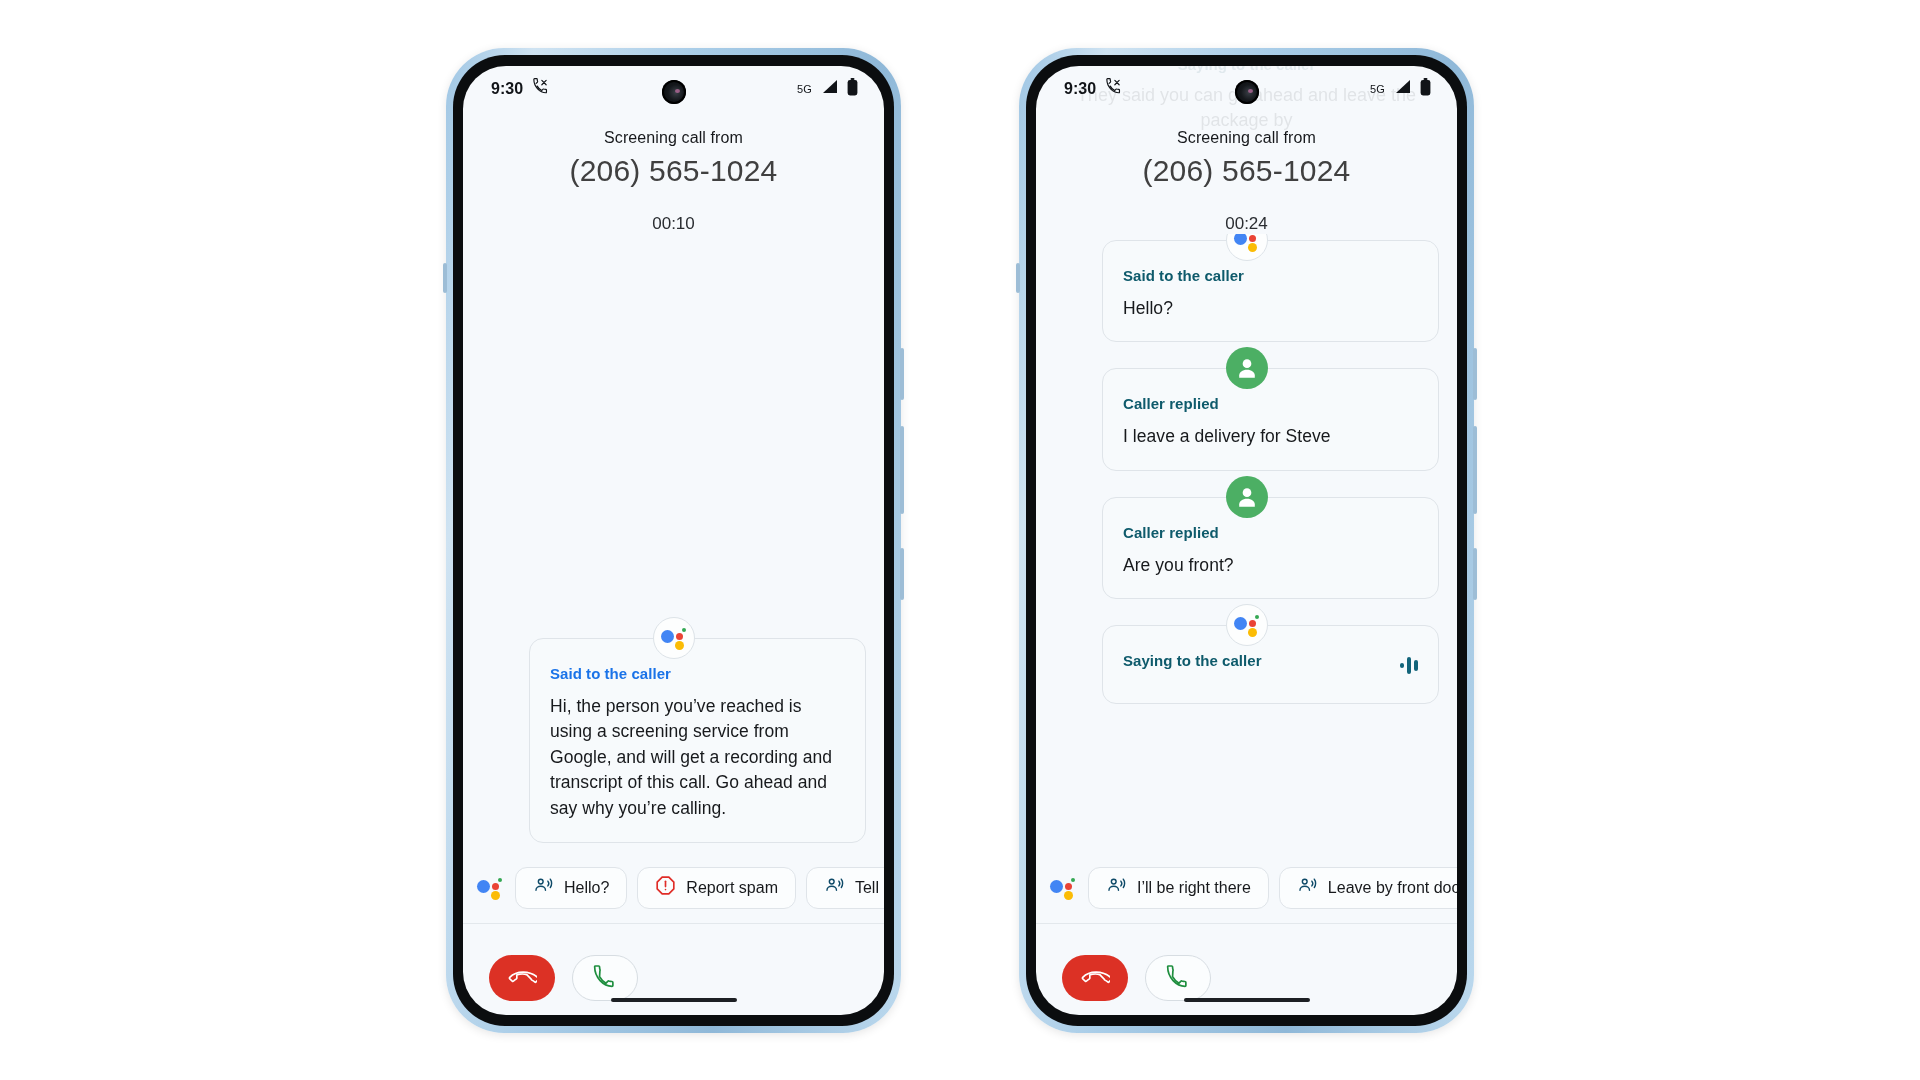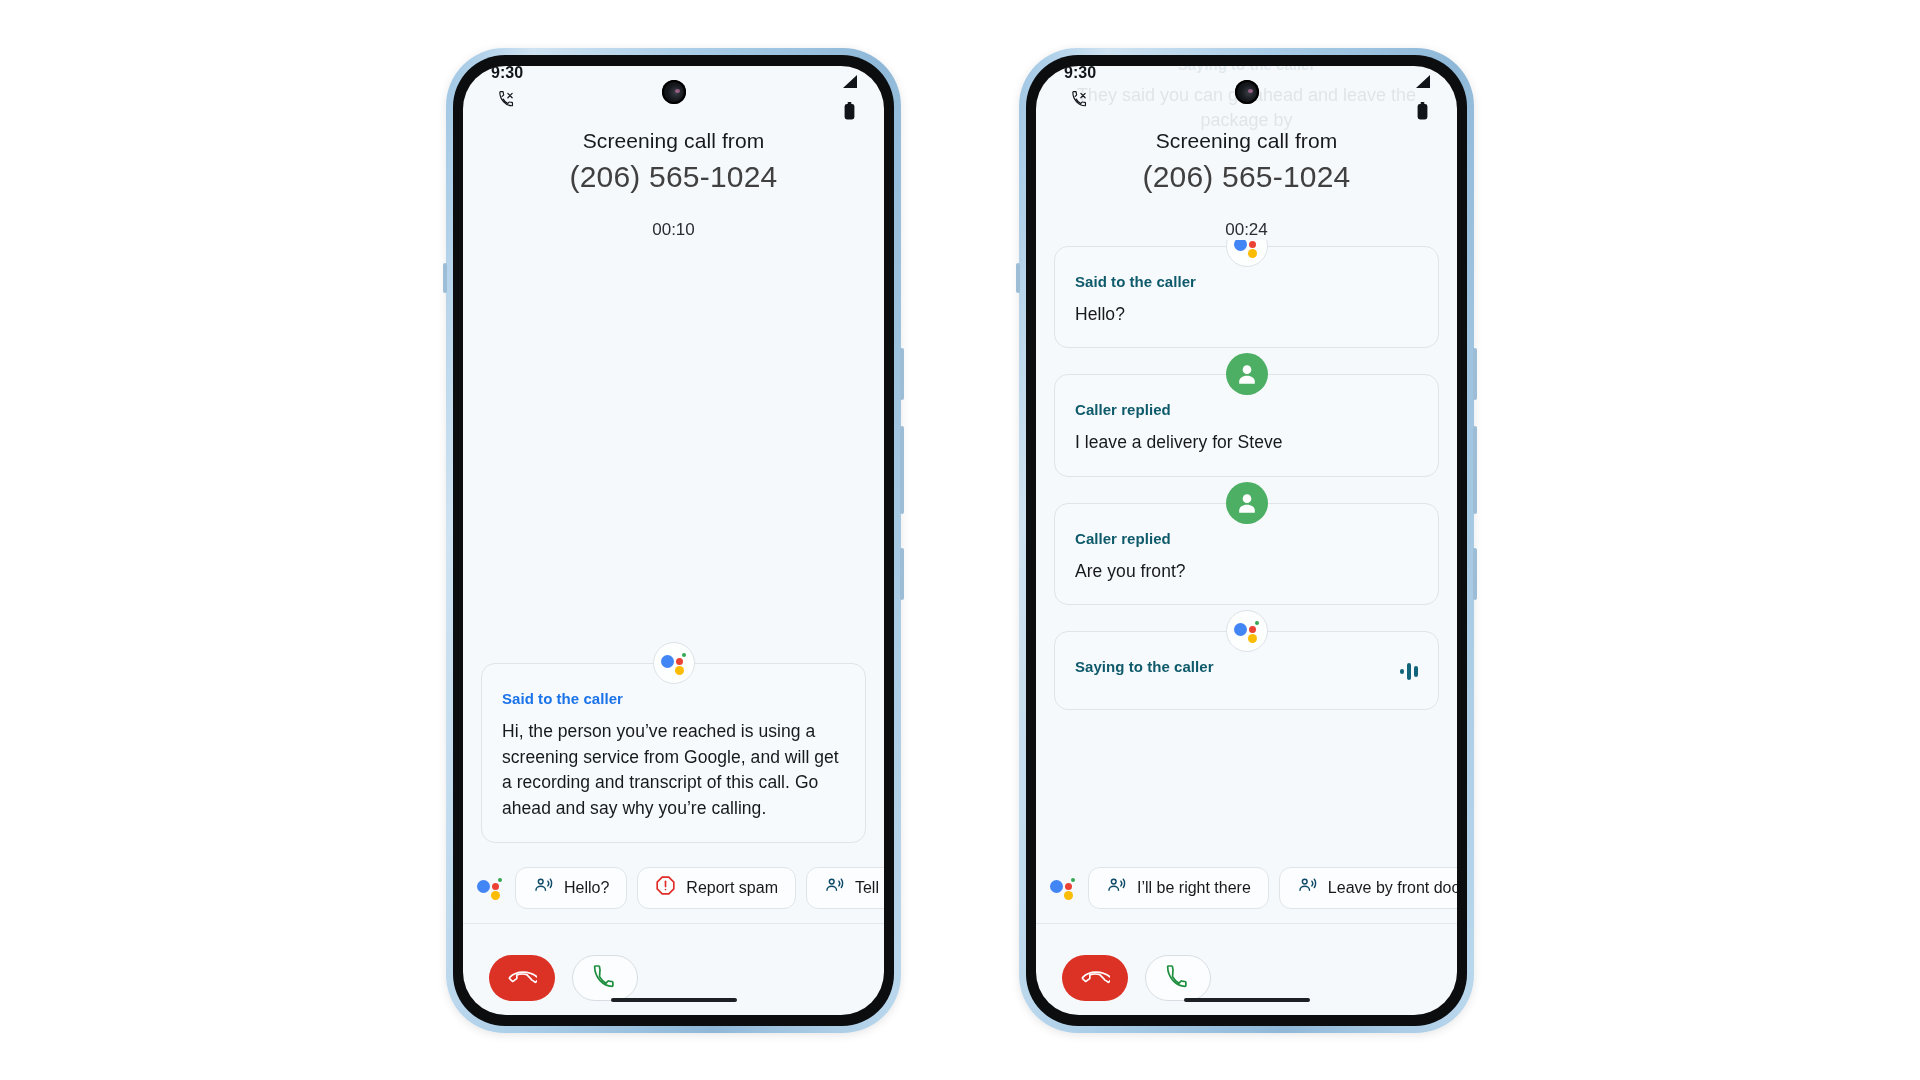--- a/index.html
+++ b/index.html
@@ -66,21 +66,21 @@
     flex: 0 0 auto;
     display: flex;
     align-items: center;
     justify-content: space-between;
     padding: 0 26px 0 28px;
     font-size: 16px;
     font-weight: 600;
     color: #111418;
     z-index: 6;
   }
-  .sb-left, .sb-right { display: flex; align-items: center; gap: 9px; flex-direction: column; }
+  .sb-left, .sb-right { display: flex; align-items: center; gap: 9px; }
   .camera {
     position: absolute;
     left: 50%; top: 14px;
     transform: translateX(-50%);
     width: 24px; height: 24px;
     border-radius: 50%;
     background: radial-gradient(circle at 58% 52%, #3a3f47 0%, #15181c 42%, #05070a 100%);
     box-shadow: inset 0 0 0 2px #000;
   }
   .camera::after {
@@ -96,21 +96,21 @@
   
   .call-header {
     flex: 0 0 auto;
     text-align: center;
     padding-top: 16px;
     z-index: 5;
     position: relative;
     background: #f6f9fc;
   }
   .call-from {
-    font-size: 21px;
+    font-size: 16px;
     color: #17191c;
     letter-spacing: .1px;
     line-height: 1.2;
   }
   .call-number {
     font-size: 30px;
     color: #404040;
     margin-top: 7px;
     letter-spacing: .2px;
   }
@@ -172,20 +172,21 @@
 
   .person-glyph { width: 26px; height: 26px; display:block; }
 
   .bubble {
     position: relative;
     border: 1px solid #dfe4e9;
     border-radius: 14px;
     background: #f7fafc;
     padding: 26px 20px 20px 20px;
     z-index: 1;
+    margin-left: 48px;
   }
   .bubble .label {
     font-size: 15px;
     font-weight: 600;
     color: #1a73e8;
     margin-bottom: 12px;
     letter-spacing: .05px;
   }
   .bubble .label.teal { color: #0e5a6b; }
   .bubble .body {

